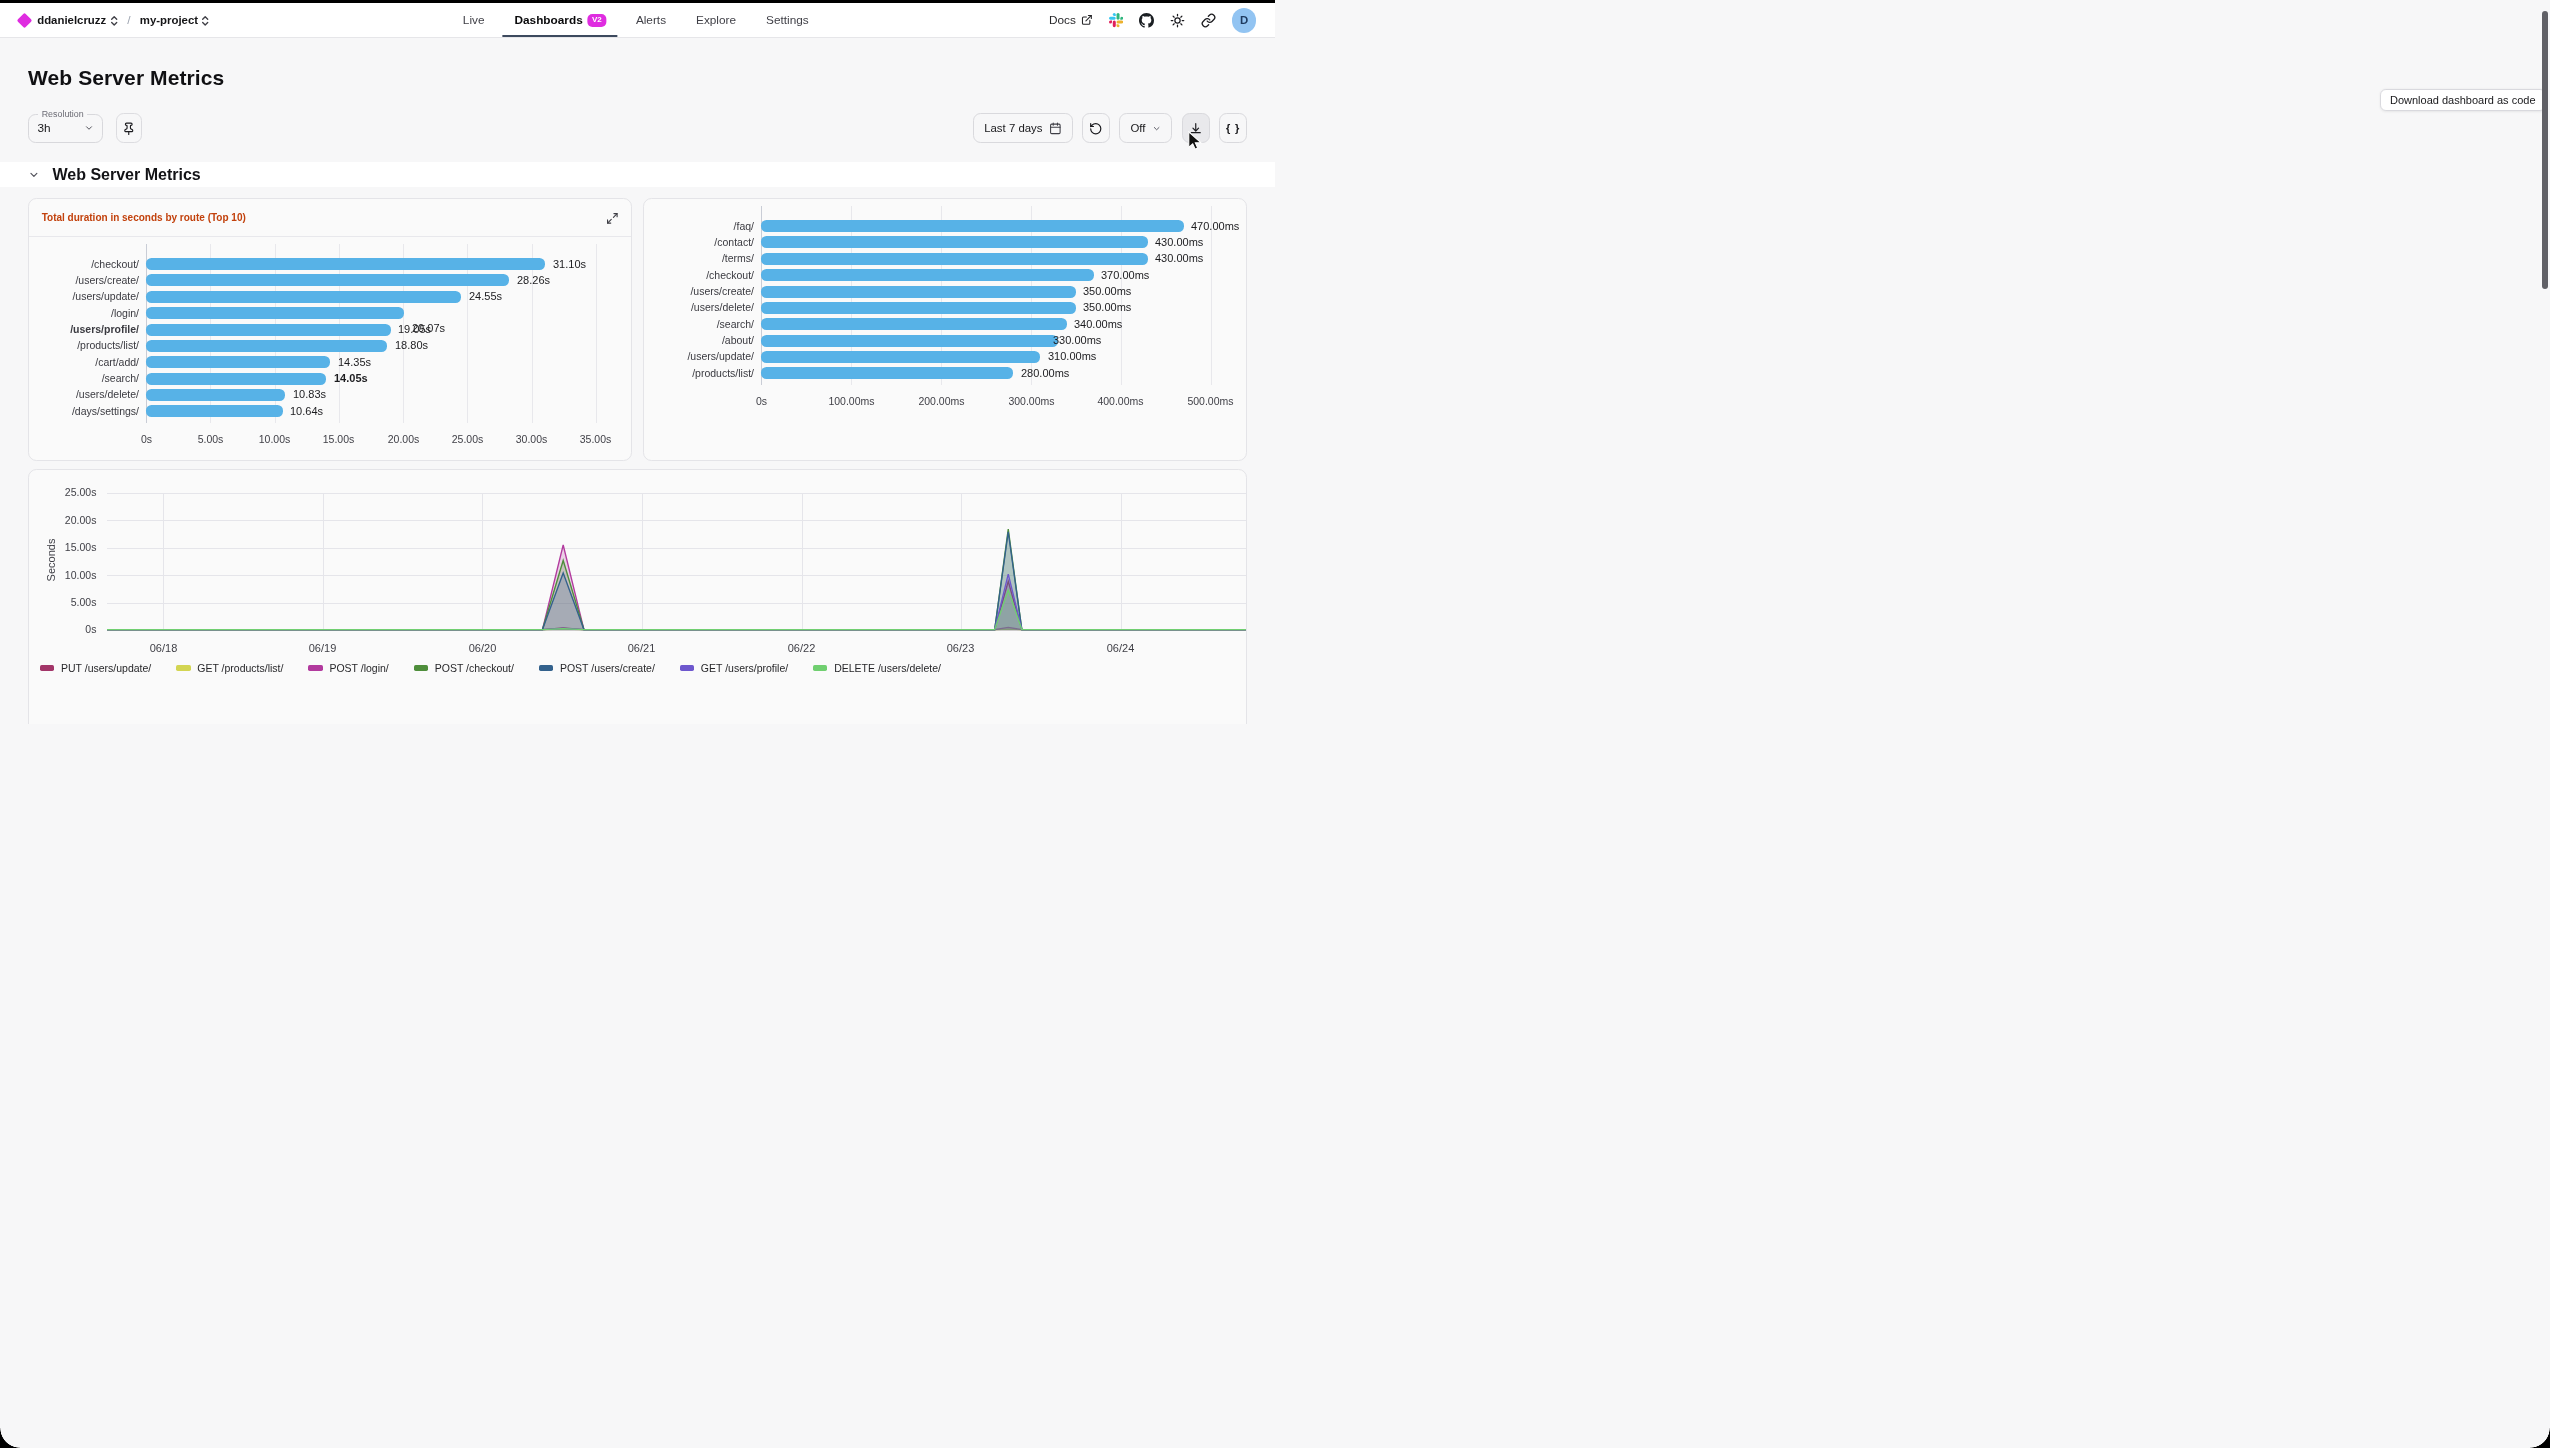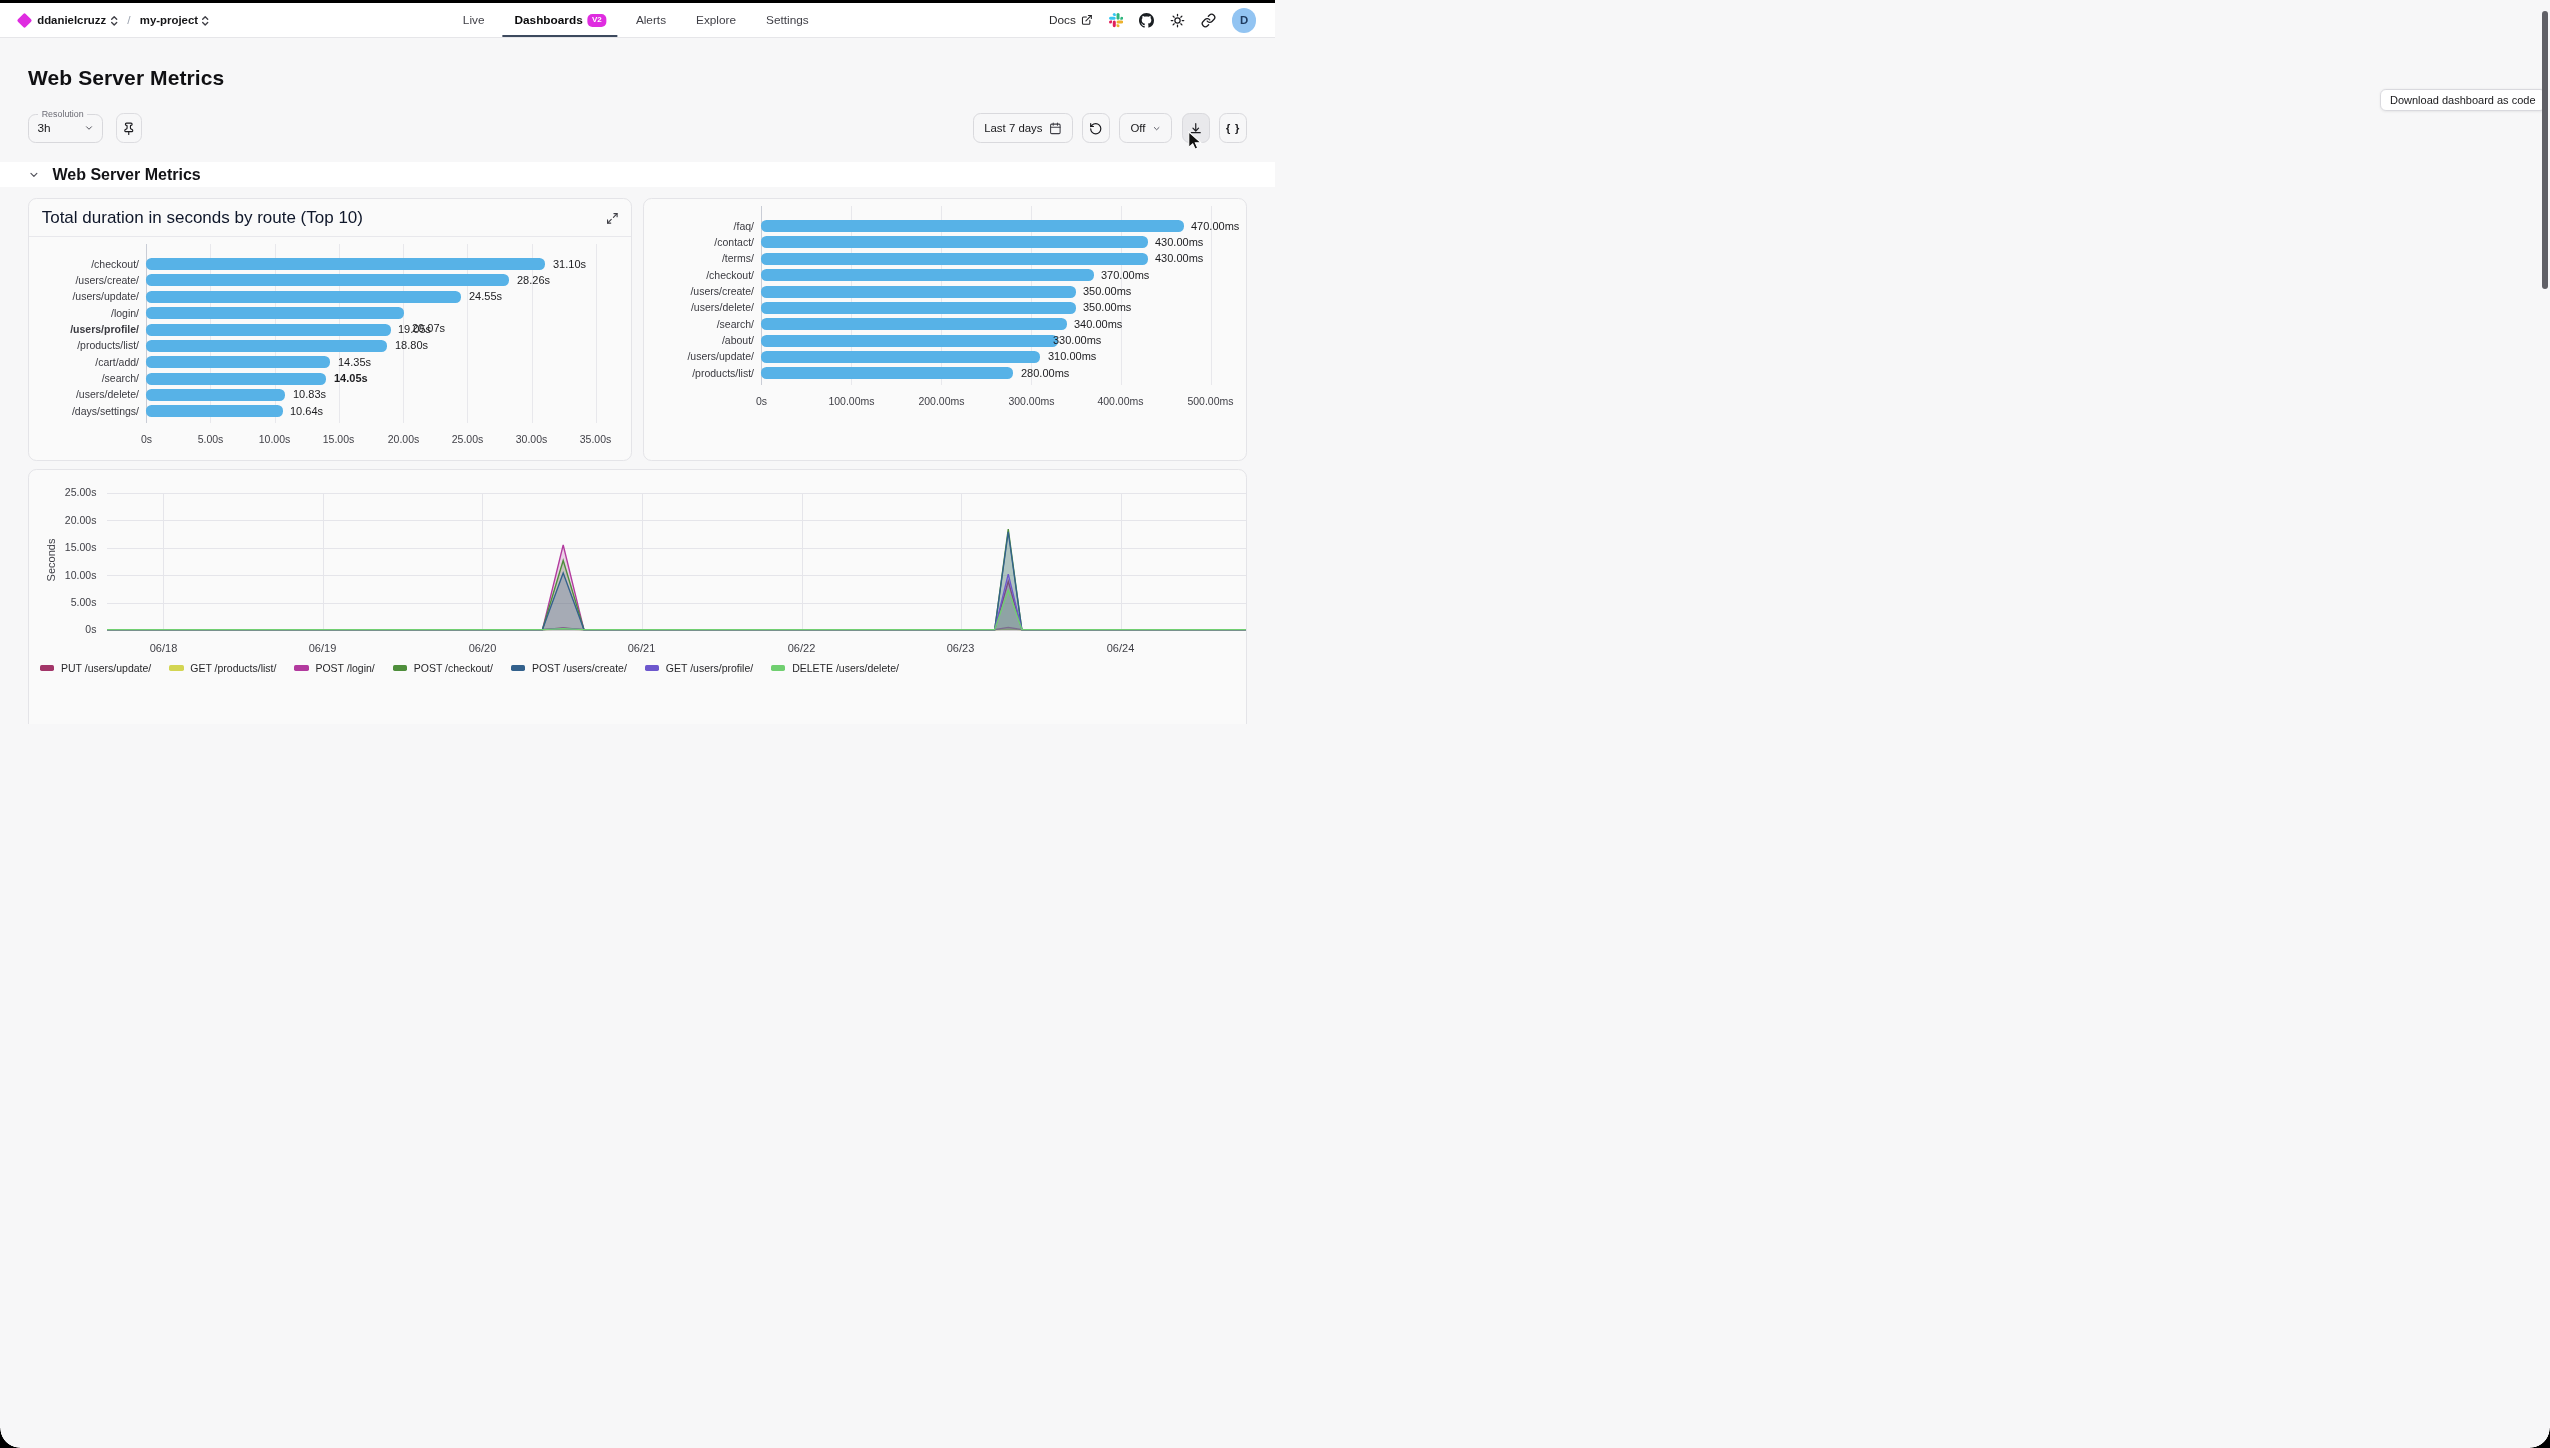--- a/index.html
+++ b/index.html
@@ -43,38 +43,38 @@
 
   
   .section-strip { background:#fff; height:25px; display:flex; align-items:center; gap:12.7px; padding:0 28px; }
   .section-title { font-size:16px; font-weight:700; color:#131316; }
   .content { padding:11px 28px 0; }
   .panel-row { display:flex; gap:11px; }
   .panel { background:#fafafa; border:0.8px solid #e4e4e8; border-radius:8.4px; overflow:hidden; }
   .panel-half { flex:1; height:263px; }
   .panel-wide { margin-top:7.6px; height:291px; }
   .panel-head { height:38px; border-bottom:0.8px solid #e8e8ec; display:flex; align-items:center; padding:0 12.7px; }
-  .panel-title { font-size:17px; font-weight:400; color:#0f172a; }
+  .panel-title { font-size:10px; font-weight:700; color:#c2410c; }
   .expand-btn { margin-left:auto; cursor:pointer; display:flex; }
   .panel-body { position:relative; height:223px; }
   .panel-wide .panel-body { height:251px; }
 
   
   .grid-v { position:absolute; width:0.8px; }
   .bar-row-label { position:absolute; left:0; width:110px; text-align:right; font-size:10.5px; color:#3a3a40; }
   .bar { position:absolute; height:11.3px; background:#57b2e7; border-radius:5.5px; }
   .bar-value { position:absolute; font-size:11px; color:#1c1c1f; white-space:nowrap; }
   .axis-label { position:absolute; font-size:10.5px; color:#3f3f46; text-align:center; width:71px; }
 
   
   .grid-h { position:absolute; height:0.8px; background:#e5e5ea; }
   .ytick { position:absolute; font-size:10.5px; color:#3f3f46; text-align:right; width:59px; }
   .xtick { position:absolute; font-size:11px; color:#3f3f46; text-align:center; width:67px; }
   .y-axis-title { position:absolute; font-size:11px; color:#3f3f46; width:135px; text-align:center; transform:rotate(-90deg); }
-  .legend { position:absolute; display:flex; gap:18px; align-items:flex-end; }
+  .legend { position:absolute; display:flex; gap:25px; align-items:flex-end; }
   .legend-item { display:flex; align-items:center; gap:6.7px; cursor:pointer; }
   .legend-swatch { width:14.3px; height:6.7px; border-radius:1.7px; }
   .legend-label { font-size:10.5px; color:#27272a; white-space:nowrap; }
 
   
   .scrollbar-thumb { position:fixed; right:1.7px; top:11px; width:6.7px; height:278px; background:#606066; border-radius:3.4px; z-index:70; }
   .corner { position:fixed; bottom:0; width:20px; height:20px; z-index:80; pointer-events:none; }
   .corner-r { right:0; background:radial-gradient(circle 20px at 0 0, rgba(0,0,0,0) 19.4px, #000 20px); }
   .corner-l { left:0;  background:radial-gradient(circle 20px at 20px 0, rgba(0,0,0,0) 19.4px, #000 20px); }
 </style>

